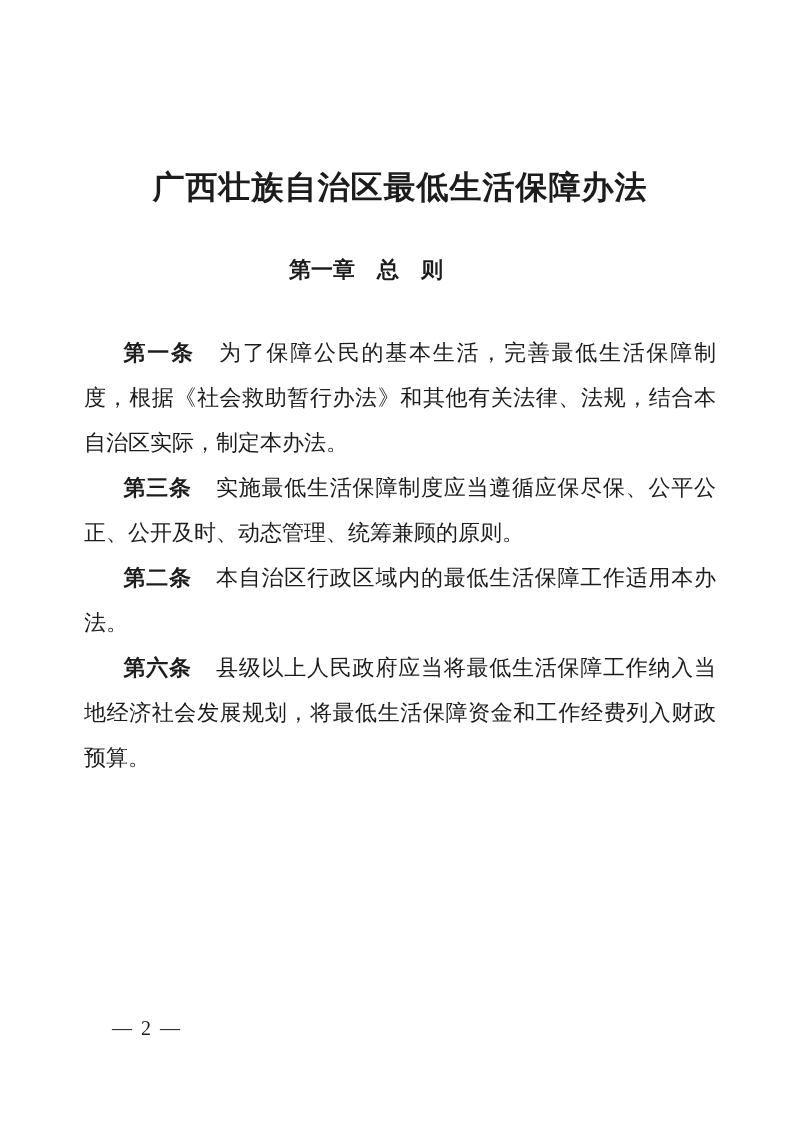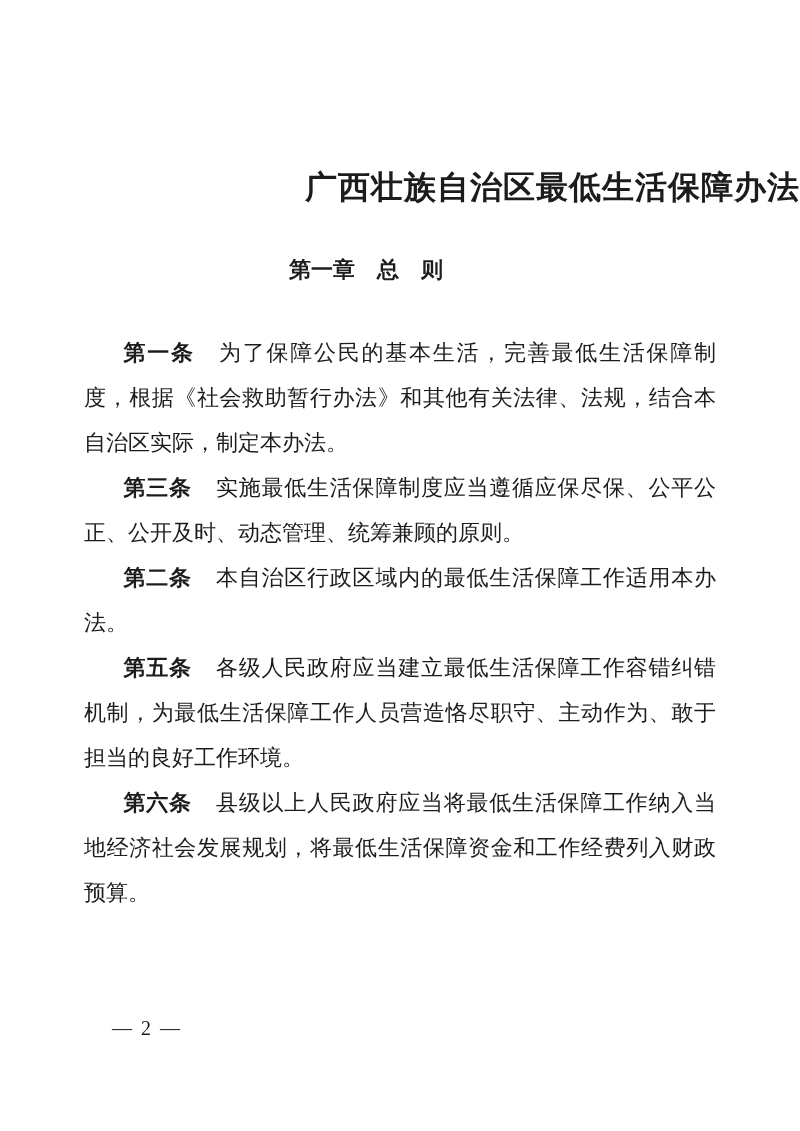--- a/index.html
+++ b/index.html
@@ -19,21 +19,21 @@
     position: absolute;
     inset: 0;
     background: #ffffff;
   }
   .doc-title {
     position: absolute;
     top: 164px;
     left: 0;
     width: 800px;
     margin: 0;
-    text-align: right;
+    text-align: center;
     font-size: 32px;
     line-height: 46px;
     font-weight: 700;
     letter-spacing: 1px;
     font-family: "Liberation Serif", serif;
   }
   .chapter-heading {
     position: absolute;
     top: 252px;
     left: 0;
@@ -94,23 +94,20 @@
 
     <p>
       <span class="article-label">第三条</span><span class="article-text">实施最低生活保障制度应当遵循应保尽保、公平公正、公开及时、动态管理、统筹兼顾的原则。</span>
     </p>
 
     <p>
       <span class="article-label">第二条</span><span class="article-text">本自治区行政区域内的最低生活保障工作适用本办法。</span>
     </p>
 
 
-    <p>
-      <span class="article-label">第五条</span><span class="article-text">各级人民政府应当建立最低生活保障工作容错纠错机制，为最低生活保障工作人员营造恪尽职守、主动作为、敢于担当的良好工作环境。</span>
-    </p>
 
     <p>
       <span class="article-label">第六条</span><span class="article-text">县级以上人民政府应当将最低生活保障工作纳入当地经济社会发展规划，将最低生活保障资金和工作经费列入财政预算。</span>
     </p>
 
 
   </div>
 
   <div class="page-number">— 2 —</div>
 

